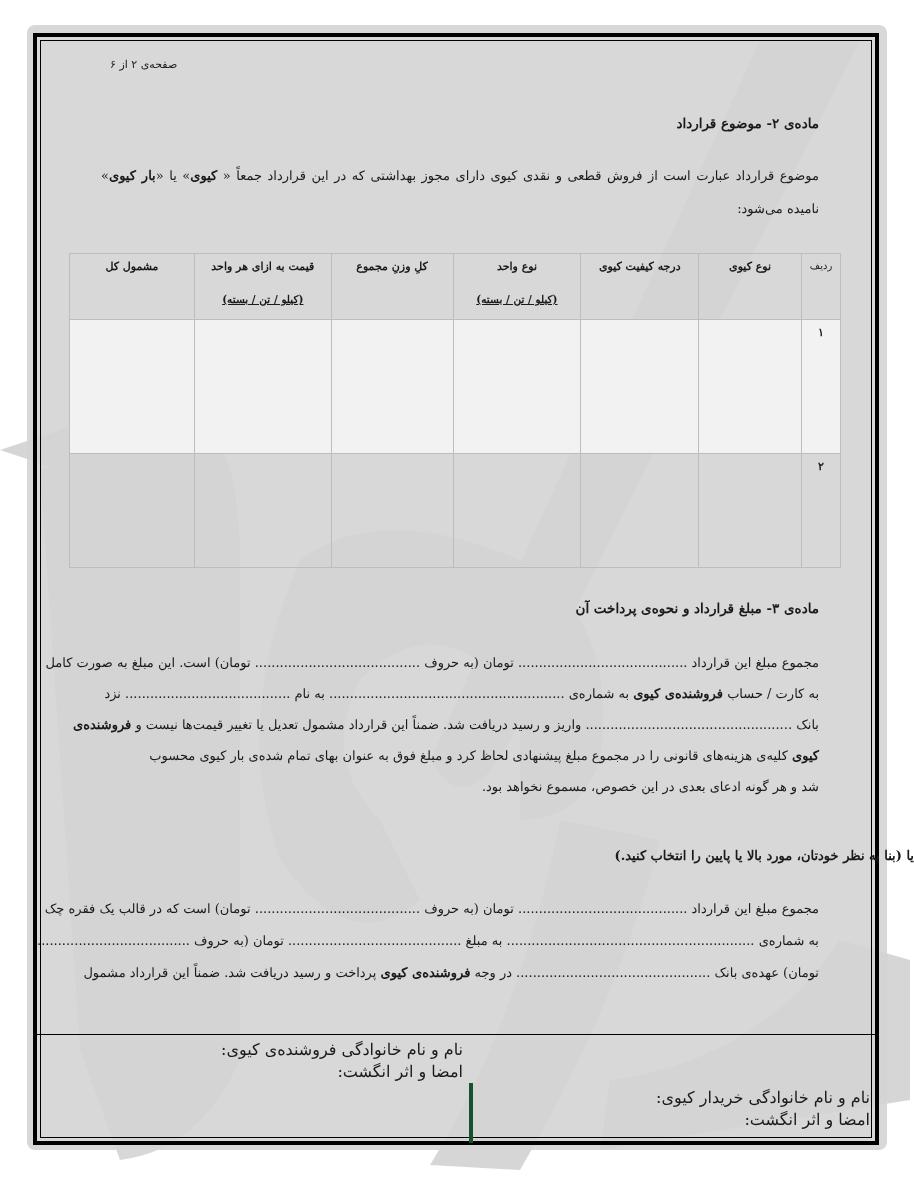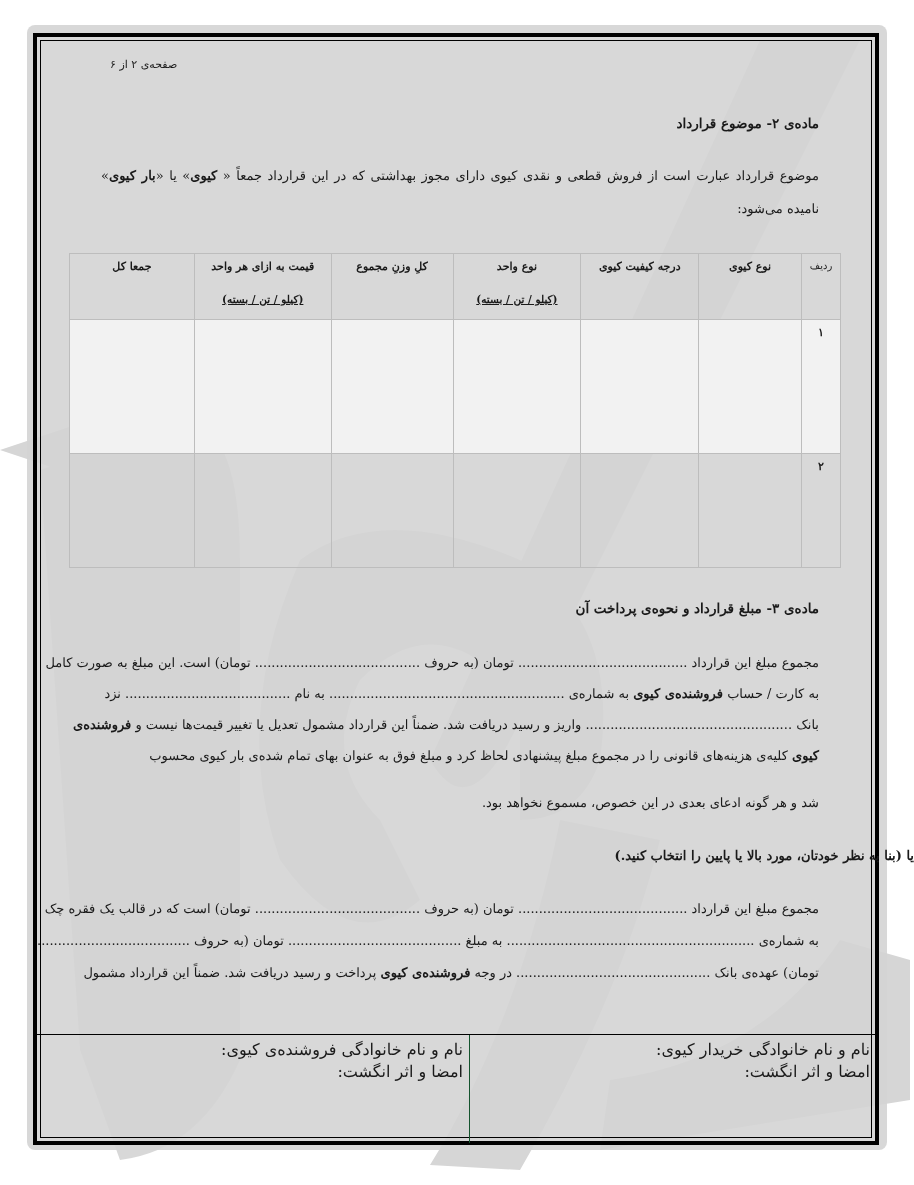--- a/index.html
+++ b/index.html
@@ -26,21 +26,21 @@
   .items-table th { font-weight:bold; height:66px; box-sizing:border-box; }
   .items-table th.col-row { font-weight:normal; font-size:10px; }
   .items-table th .sub { display:block; margin-top:20px; font-size:10.5px;text-decoration:underline; }
   .row1 td { background:#f2f2f2; height:134px; box-sizing:border-box; }
   .row2 td { background:transparent; height:114px; box-sizing:border-box; }
   .items-table td.rownum { font-weight:bold; text-align:center; }
   
   .sig-box { position:absolute; left:37px; top:1034px; width:839px; height:108px;
              border-top:1.5px solid #000; display:flex; direction:rtl; }
   .sig-cell { box-sizing:border-box; padding:4px 6px; font-size:16px; line-height:22px; }
-  .sig-buyer { width:407px; border-left:1px solid #14532d; }
+  .sig-buyer { width:407px; border-left:4px solid #14532d;margin-top:48px; }
   .sig-seller { flex:1; }
 </style>
 </head>
 <body>
 
 <svg class="wm" viewBox="0 0 914 1185" xmlns="http://www.w3.org/2000/svg">
   <g fill="#d6d6d6">
 
     <path d="M760 40 L860 40 L520 720 Q470 830 430 760 Z"></path>
 
@@ -81,21 +81,21 @@
         <col style="width:125px">
     </colgroup>
     <thead>
       <tr>
         <th class="col-row"><span>ردیف</span></th>
         <th><span>نوع کیوی</span></th>
         <th><span>درجه کیفیت کیوی</span></th>
         <th><span>نوع واحد</span><span class="sub">(کیلو / تن / بسته)</span></th>
         <th><span>کلِ وزنِ مجموع</span></th>
         <th><span>قیمت به ازای هر واحد</span><span class="sub">(کیلو / تن / بسته)</span></th>
-        <th><span>جمعا کل</span></th>
+        <th><span>مشمول کل</span></th>
       </tr>
     </thead>
     <tbody>
       <tr class="row1">
         <td class="rownum">۱</td>
         <td></td>
         <td></td>
         <td></td>
         <td></td>
         <td></td>
@@ -113,21 +113,21 @@
     </tbody>
   </table>
 
   <div class="heading" style="right:95px; top:600px;">ماده‌ی ۳- مبلغ قرارداد و نحوه‌ی پرداخت آن</div>
 
   <div class="para" style="right:95px; top:647px; width:718px;">
     <div style="white-space:nowrap;">مجموع مبلغ این قرارداد ......................................... تومان (به حروف ........................................ تومان) است. این مبلغ به صورت کامل</div>
     <div style="white-space:nowrap;"><span>به کارت / حساب </span><span class="bold">فروشنده‌ی کیوی</span><span> به شماره‌ی ......................................................... به نام ........................................ نزد</span></div>
     <div style="white-space:nowrap;"><span>بانک .................................................. واریز و رسید دریافت شد. ضمناً این قرارداد مشمول تعدیل یا تغییر قیمت‌ها نیست و </span><span class="bold">فروشنده‌ی</span></div>
     <div style="white-space:nowrap;"><span class="bold">کیوی</span><span> کلیه‌ی هزینه‌های قانونی را در مجموع مبلغ پیشنهادی لحاظ کرد و مبلغ فوق به عنوان بهای تمام شده‌ی بار کیوی محسوب</span></div>
-    <div style="white-space:nowrap;margin-top:16px;">شد و هر گونه ادعای بعدی در این خصوص، مسموع نخواهد بود.</div>
+    <div style="white-space:nowrap;">شد و هر گونه ادعای بعدی در این خصوص، مسموع نخواهد بود.</div>
   </div>
 
   <div class="heading" style="right:0; left:0; top:848px; text-align:right; font-size:13px;">یا (بنا به نظر خودتان، مورد بالا یا پایین را انتخاب کنید.)</div>
 
   <div class="para" style="right:95px; top:893px; width:718px; line-height:32px;">
     <div style="white-space:nowrap;">مجموع مبلغ این قرارداد ......................................... تومان (به حروف ........................................ تومان) است که در قالب یک فقره چک</div>
     <div style="white-space:nowrap;">به شماره‌ی ............................................................ به مبلغ .......................................... تومان (به حروف .....................................</div>
     <div style="white-space:nowrap;"><span>تومان) عهده‌ی بانک ............................................... در وجه </span><span class="bold">فروشنده‌ی کیوی</span><span> پرداخت و رسید دریافت شد. ضمناً این قرارداد مشمول</span></div>
   </div>
 

